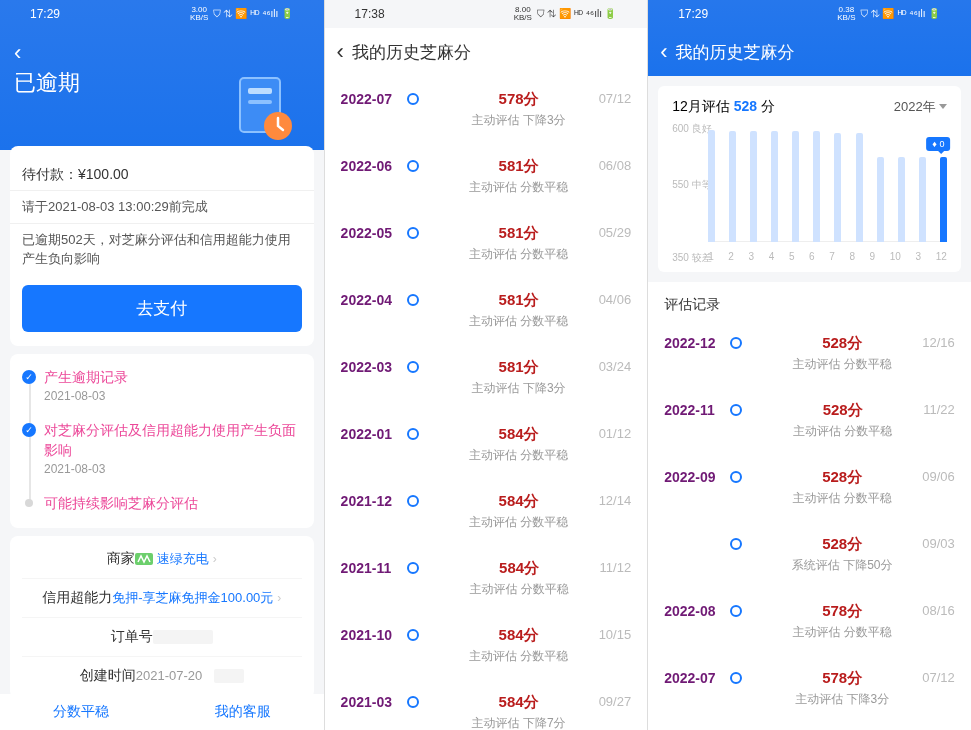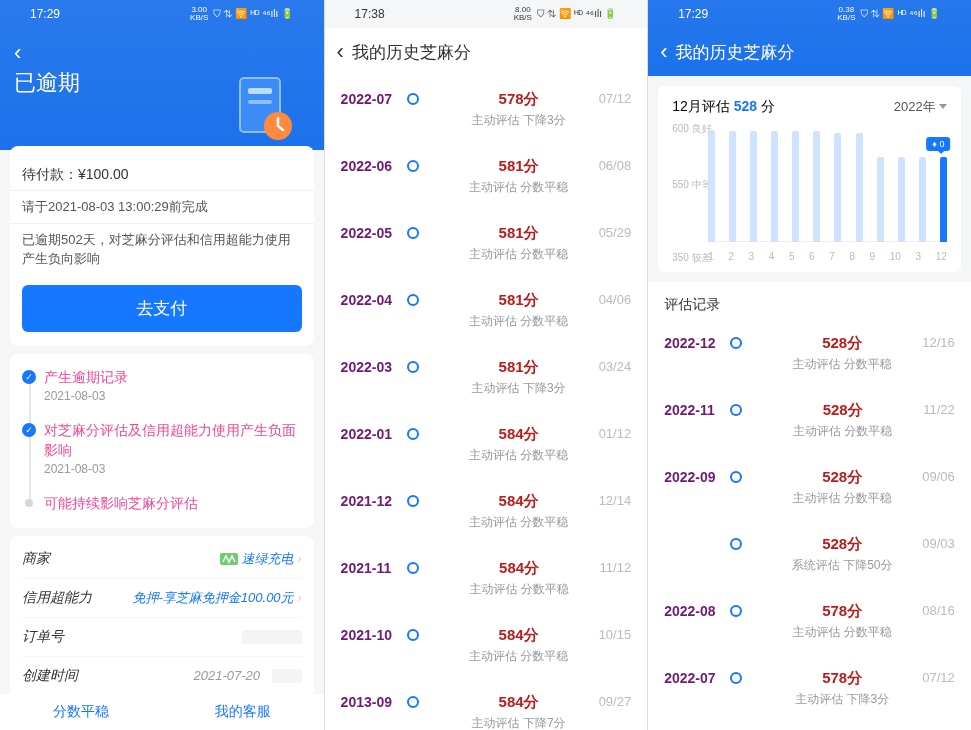--- a/index.html
+++ b/index.html
@@ -26,21 +26,21 @@
 
   .timeline { position: relative; padding-left: 22px; }
   .timeline::before { content: ""; position: absolute; left: 7px; top: 8px; bottom: 8px; width: 2px; background: #e6e6e6; }
   .t-item { position: relative; margin-bottom: 18px; }
   .t-item:last-child { margin-bottom: 0; }
   .t-dot { position: absolute; left: -22px; top: 2px; width: 14px; height: 14px; border-radius: 50%; background: #1677ff; display: flex; align-items: center; justify-content: center; color: #fff; font-size: 9px; }
   .t-dot.gray { background: #d8d8d8; width: 8px; height: 8px; left: -19px; top: 5px; }
   .t-title { font-size: 14px; color: #ec4899; line-height: 1.4; }
   .t-sub { font-size: 12px; color: #999; margin-top: 2px; }
 
-  .info-row { display: flex; justify-content: space-between; align-items: center; padding: 10px 0; font-size: 14px; border-bottom: 1px solid #f5f5f5; font-style: italic; }
+  .info-row { display: flex; justify-content: center; align-items: center; padding: 10px 0; font-size: 14px; border-bottom: 1px solid #f5f5f5; }
   .info-row:last-child { border-bottom: none; }
   .info-label { color: #333; }
   .info-value { color: #999; font-size: 13px; display: flex; align-items: center; gap: 4px; }
   .info-value.link { color: #1677ff; }
   .info-value .chev { color: #ccc; font-size: 12px; }
   .info-row .blur { width: 60px; height: 14px; background: #f4f4f4; border-radius: 2px; }
   .brandicon { width: 18px; height: 12px; display: inline-block; }
 
   .bottom-links { position: absolute; bottom: 0; left: 0; right: 0; height: 36px; display: flex; justify-content: space-around; align-items: center; background: #fff; }
   .bottom-links span { color: #1677ff; font-size: 14px; }
@@ -267,21 +267,21 @@
       <div class="history-item">
       <div class="h-month">2021-10</div>
       <div class="h-dot"></div>
       <div class="h-main">
         <div class="h-score">584分</div>
         <div class="h-desc">主动评估 分数平稳</div>
       </div>
       <div class="h-date">10/15</div>
       </div>
       <div class="history-item">
-      <div class="h-month">2013-09</div>
+      <div class="h-month">2021-03</div>
       <div class="h-dot"></div>
       <div class="h-main">
         <div class="h-score">584分</div>
         <div class="h-desc">主动评估 下降7分</div>
       </div>
       <div class="h-date">09/27</div>
       </div>
     </div>
 </div>
 

